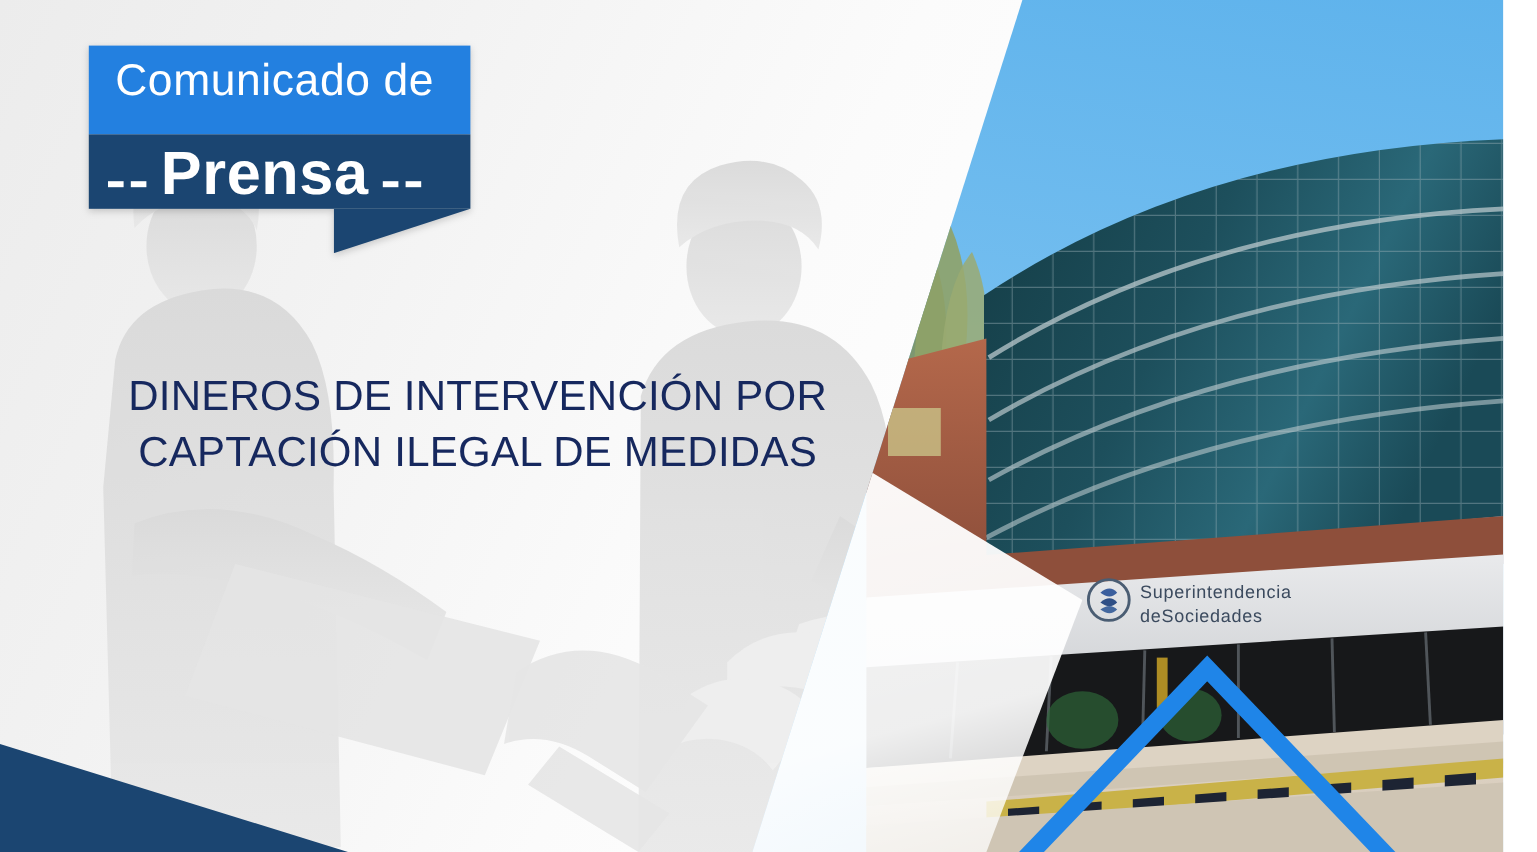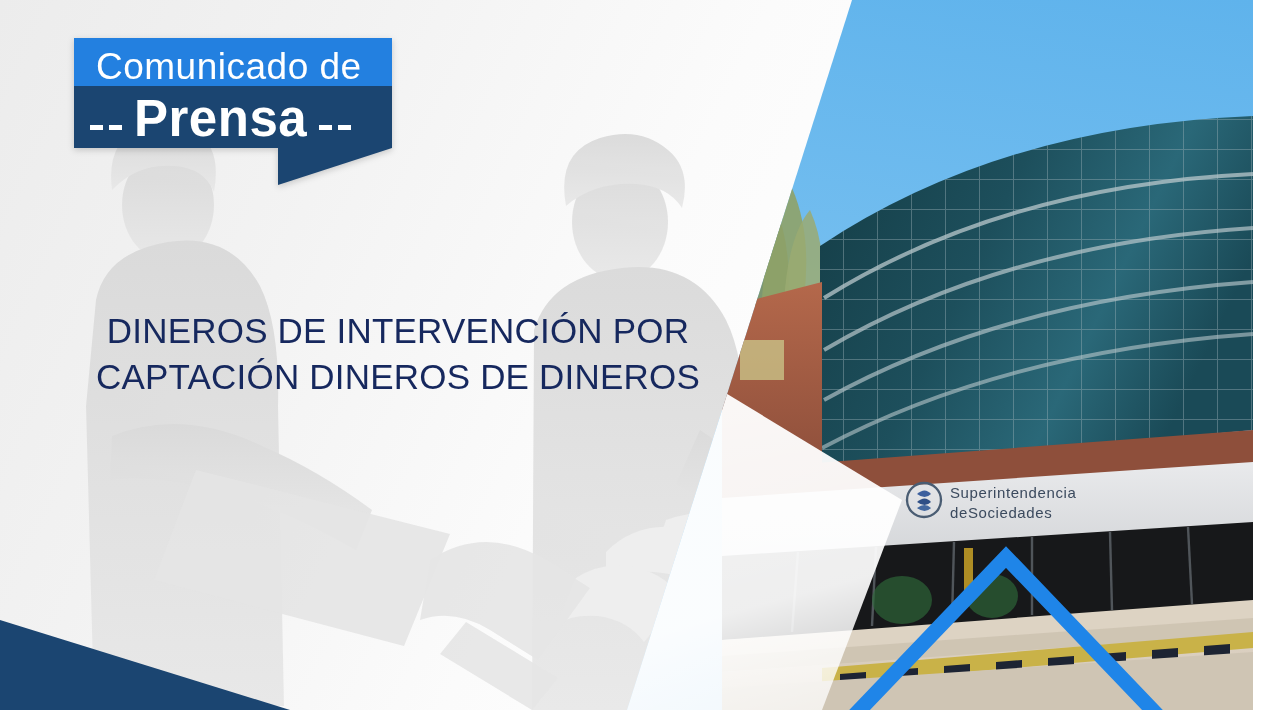--- a/index.html
+++ b/index.html
@@ -95,21 +95,21 @@
   }
   .badge-top {
     background: #2380e0;
     color: #ffffff;
     font-size: 37px;
     font-weight: 400;
     letter-spacing: 0.5px;
     line-height: 1;
     padding: 10px 0 11px 22px;
     box-sizing: border-box;
-    height: 48px;
+    height: 74px;
     white-space: nowrap;
   }
   .badge-bottom {
     position: relative;
     background: #1b4571;
     height: 62px;
     box-sizing: border-box;
     padding-left: 14px;
     display: flex;
     align-items: center;
@@ -321,16 +321,16 @@
       <span class="dash"></span>
       <span class="prensa">Prensa</span>
       <span class="dash"></span>
       <span class="dash"></span>
       <div class="badge-tail"></div>
     </div>
   </div>
 
   <div class="headline">
     <span class="line">DINEROS DE INTERVENCIÓN POR</span>
-    <span class="line">CAPTACIÓN DINEROS DE DINEROS</span>
+    <span class="line">CAPTACIÓN ILEGAL DE MEDIDAS</span>
   </div>
 
 </div>
 
 </body></html>

